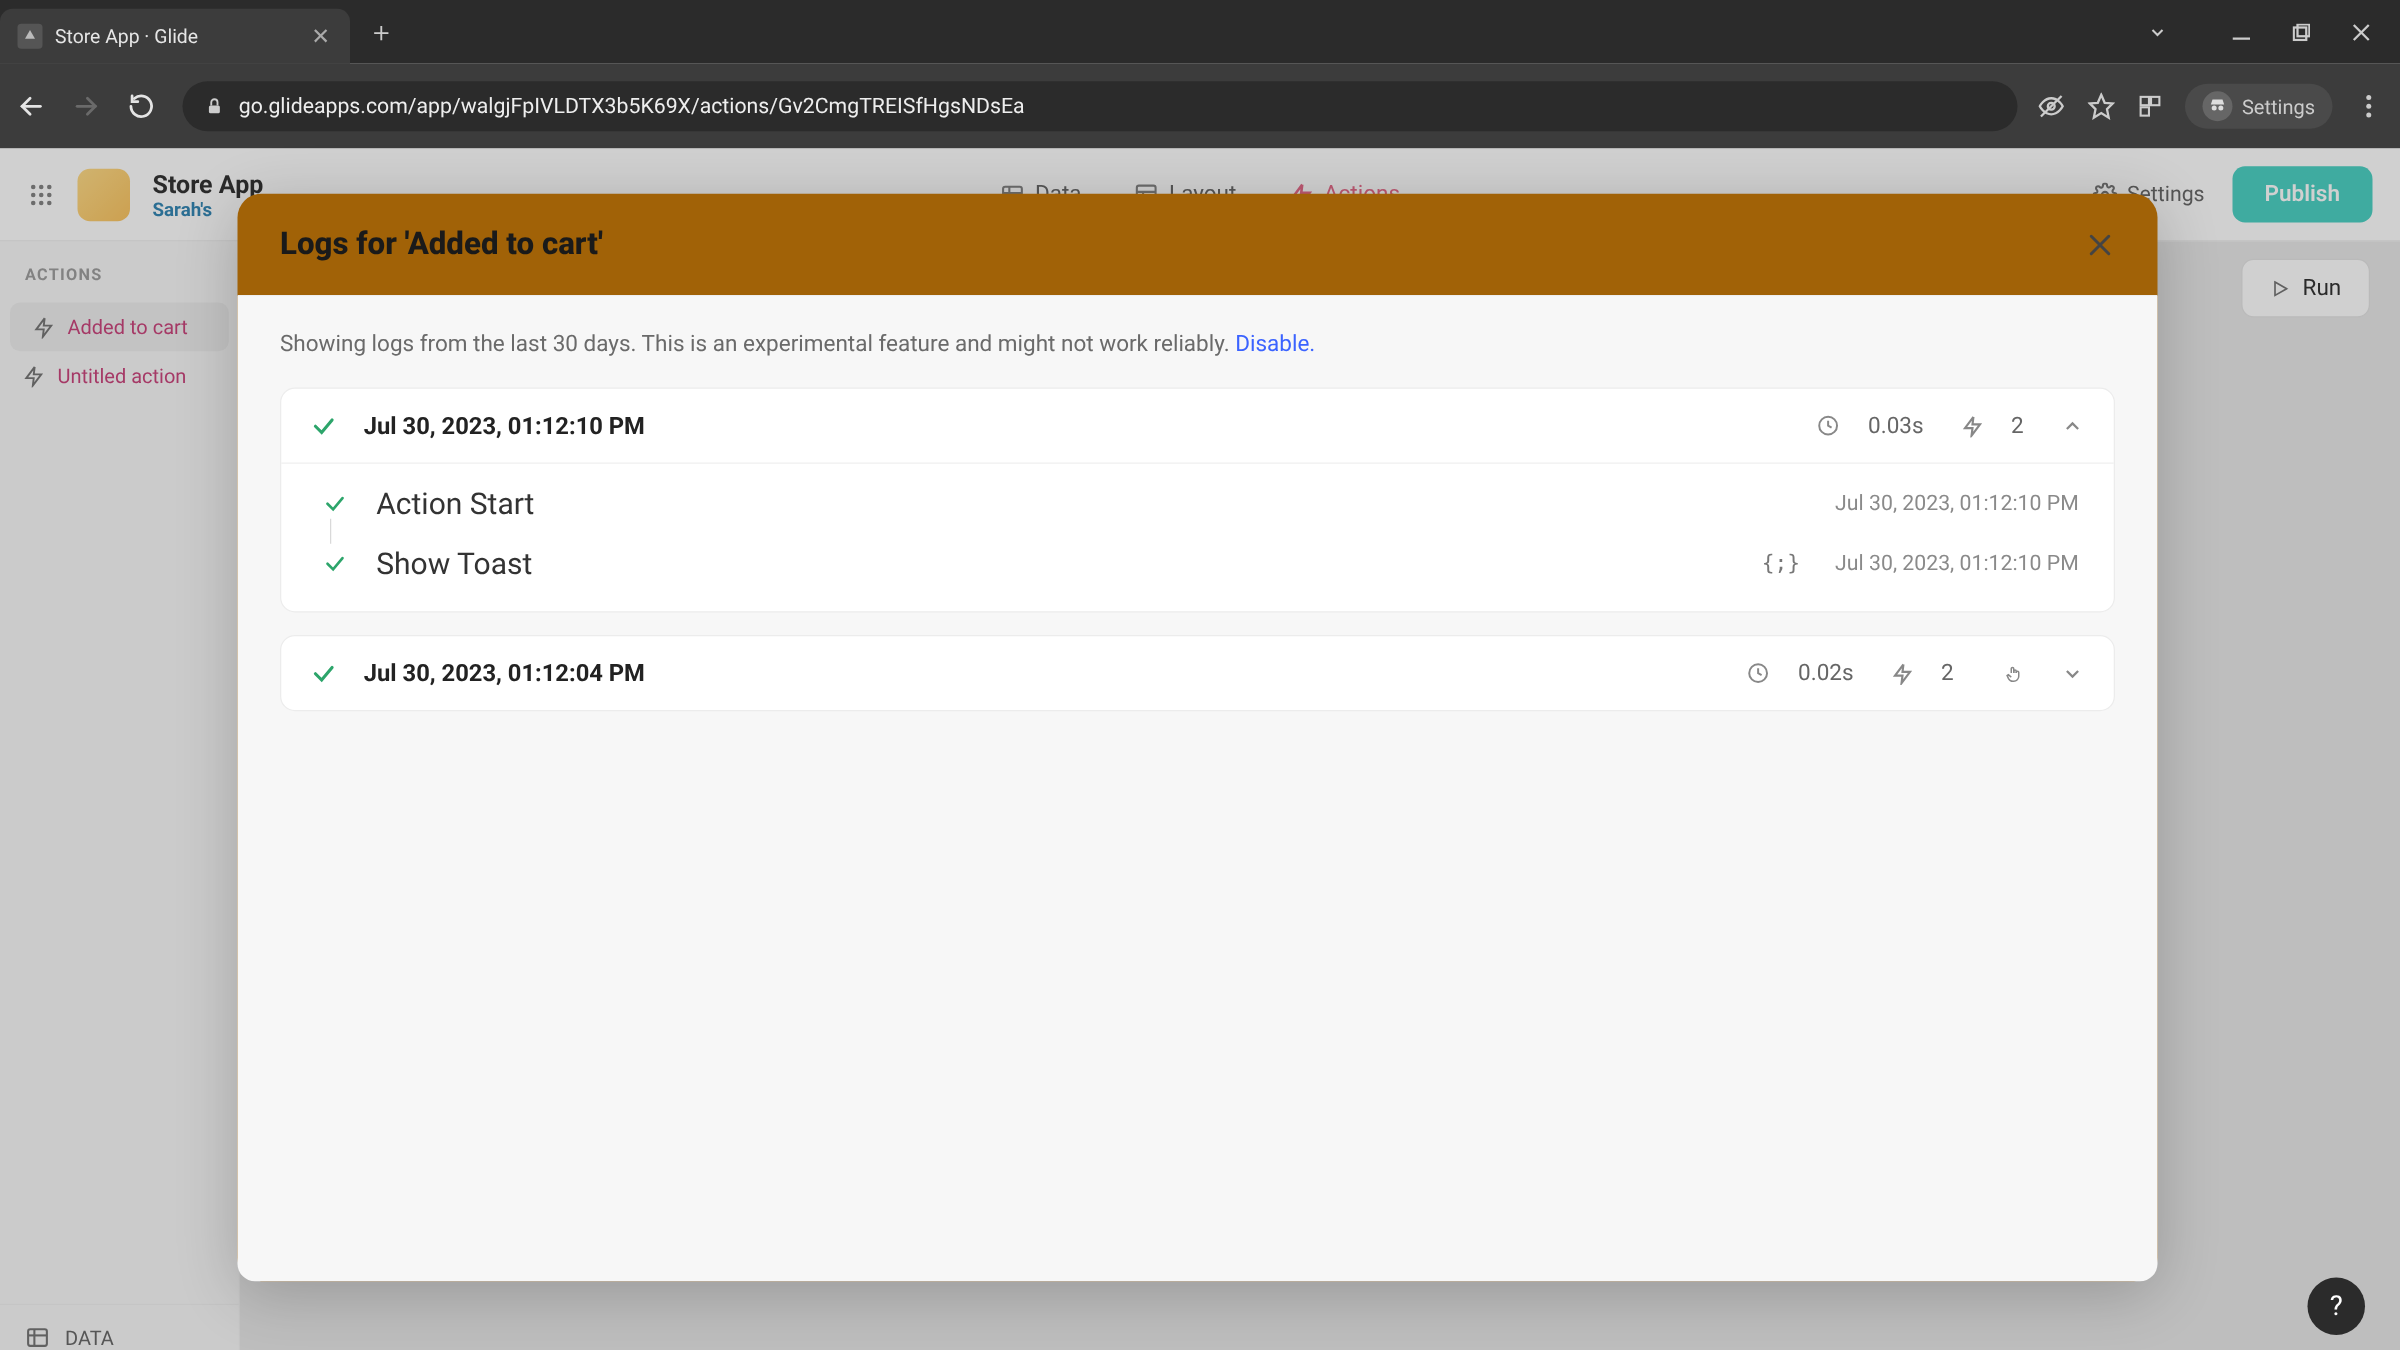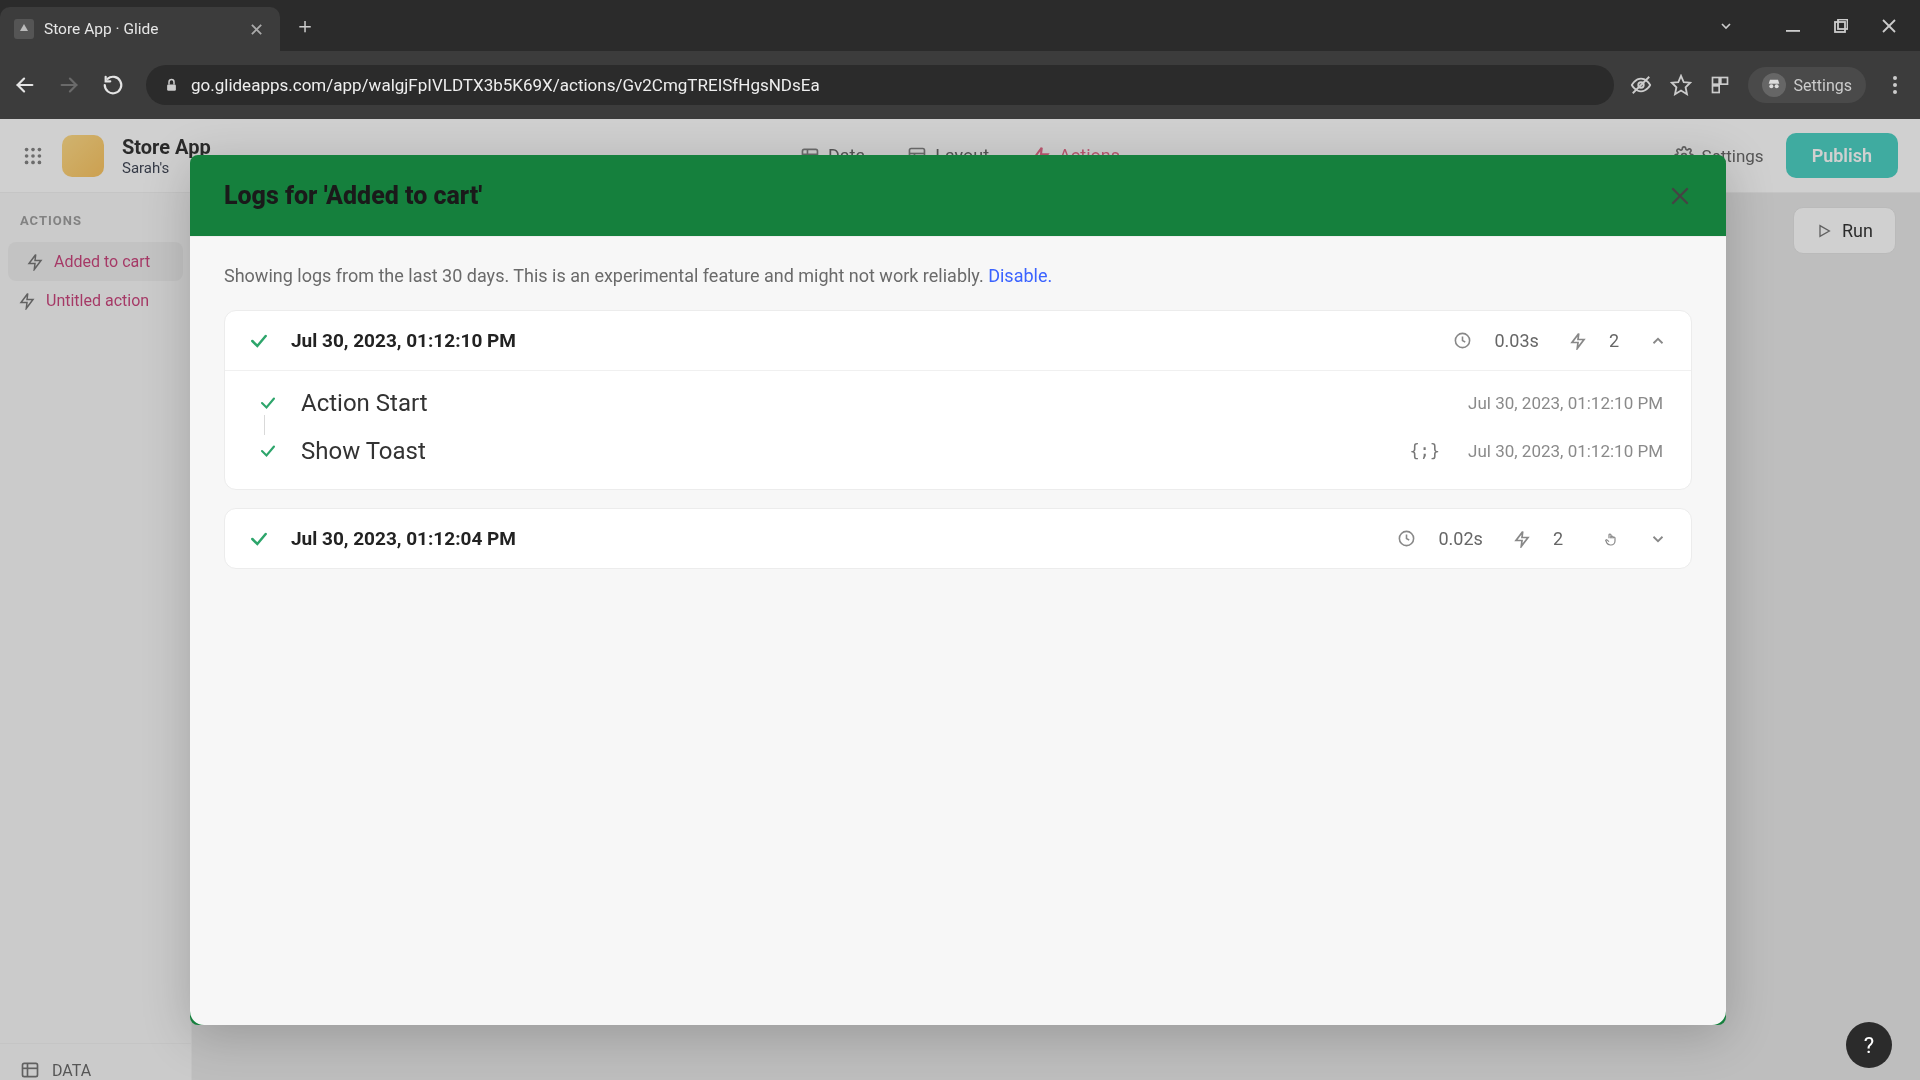--- a/index.html
+++ b/index.html
@@ -26,41 +26,41 @@
 .incognito-pill { background:#4a4a4a; border-radius:20px; padding:6px 14px; display:flex; align-items:center; gap:8px; font-size:16px; }
 .incognito-pill .inc-icon { width:24px; height:24px; border-radius:50%; background:#666; display:flex; align-items:center; justify-content:center; }
 
 
 .app { position: relative; height: calc(1080px - 103px); background:#fff; }
 .app-backdrop { position:absolute; inset:0; background:#efefef; filter: brightness(0.95); }
 .app-header { position:absolute; top:0; left:0; right:0; height:74px; display:flex; align-items:center; padding: 0 22px; gap:18px; background:#fff; border-bottom:1px solid #eee; }
 .app-logo { width:42px; height:42px; background: linear-gradient(135deg,#ffd36b,#f9b63b); border-radius:10px; }
 .app-titles { display:flex; flex-direction:column; }
 .app-title { font-weight:700; font-size:20px; }
-.app-sub { font-size:15px; color:#0f172a; }
+.app-sub { font-size:15px; color:#0369a1;font-weight:bold; }
 .center-tabs { position:absolute; left:50%; transform:translateX(-50%); display:flex; gap:42px; align-items:center; }
 .center-tab { display:flex; align-items:center; gap:8px; font-size:18px; color:#444; cursor:pointer; }
 .center-tab.active { color:#e0486e; }
 .header-right { margin-left:auto; display:flex; align-items:center; gap:22px; }
 .settings-btn { display:flex; align-items:center; gap:8px; color:#444; font-size:17px; cursor:pointer; }
 .publish-btn { background:#21c6b5; color:#fff; padding:12px 26px; border-radius:10px; font-weight:600; font-size:18px; border:none; cursor:pointer; }
 
 .sidebar { position:absolute; top:74px; left:0; width:192px; bottom:0; background:#f8f8f8; border-right:1px solid #eee; }
 .sidebar-label { font-size:13px; letter-spacing:1px; color:#888; font-weight:700; padding:20px 20px 14px; }
 .sidebar-item { display:flex; align-items:center; gap:10px; padding:10px 18px; font-size:16px; color:#be185d; cursor:pointer; }
 .sidebar-item.sel { background:#ececec; border-radius:8px; margin:0 8px; }
 .sb-icon { width:18px; height:18px; }
 .sidebar-bottom { position:absolute; bottom:0; left:0; right:0; border-top:1px solid #eee; padding:16px 20px; display:flex; align-items:center; gap:12px; font-size:16px; color:#444; }
 
 .run-btn-wrap { position:absolute; top:88px; right:24px; }
 .run-btn { display:flex; align-items:center; gap:10px; border:1px solid #ddd; background:#fff; border-radius:10px; padding:12px 22px; font-size:18px; cursor:pointer; }
 
 
 .overlay { position:absolute; inset:0; background:rgba(120,120,120,0.35); }
-.dialog { position:absolute; left:190px; top:36px; width:1536px; height:870px; background:#15803d; border-radius:8px; box-shadow:0 10px 50px rgba(0,0,0,0.2); display:flex; flex-direction:column; }
+.dialog { position:absolute; left:190px; top:36px; width:1536px; height:870px; background:#a16207; border-radius:19px; box-shadow:0 10px 50px rgba(0,0,0,0.2); display:flex; flex-direction:column; }
 .dialog-header { display:flex; align-items:center; justify-content:space-between; padding:26px 34px; }
 .dialog-title { font-size:25px; font-weight:800; color:#1a1a1a; }
 .close-btn { font-size:26px; color:#555; cursor:pointer; background:none; border:none; }
 .dialog-body { flex:1; background:#f7f7f7; border-top:1px solid #eee; border-radius:0 0 14px 14px; padding:28px 34px; }
 .intro { font-size:18px; color:#6a6a6a; margin-bottom:24px; }
 .intro a { color:#3b63ff; text-decoration:none; cursor:pointer; }
 
 .log-card { background:#fff; border:1px solid #ececec; border-radius:12px; margin-bottom:18px; }
 .log-row { display:flex; align-items:center; padding:18px 24px; cursor:pointer; }
 .check { color:#2da56b; margin-right:22px; }

